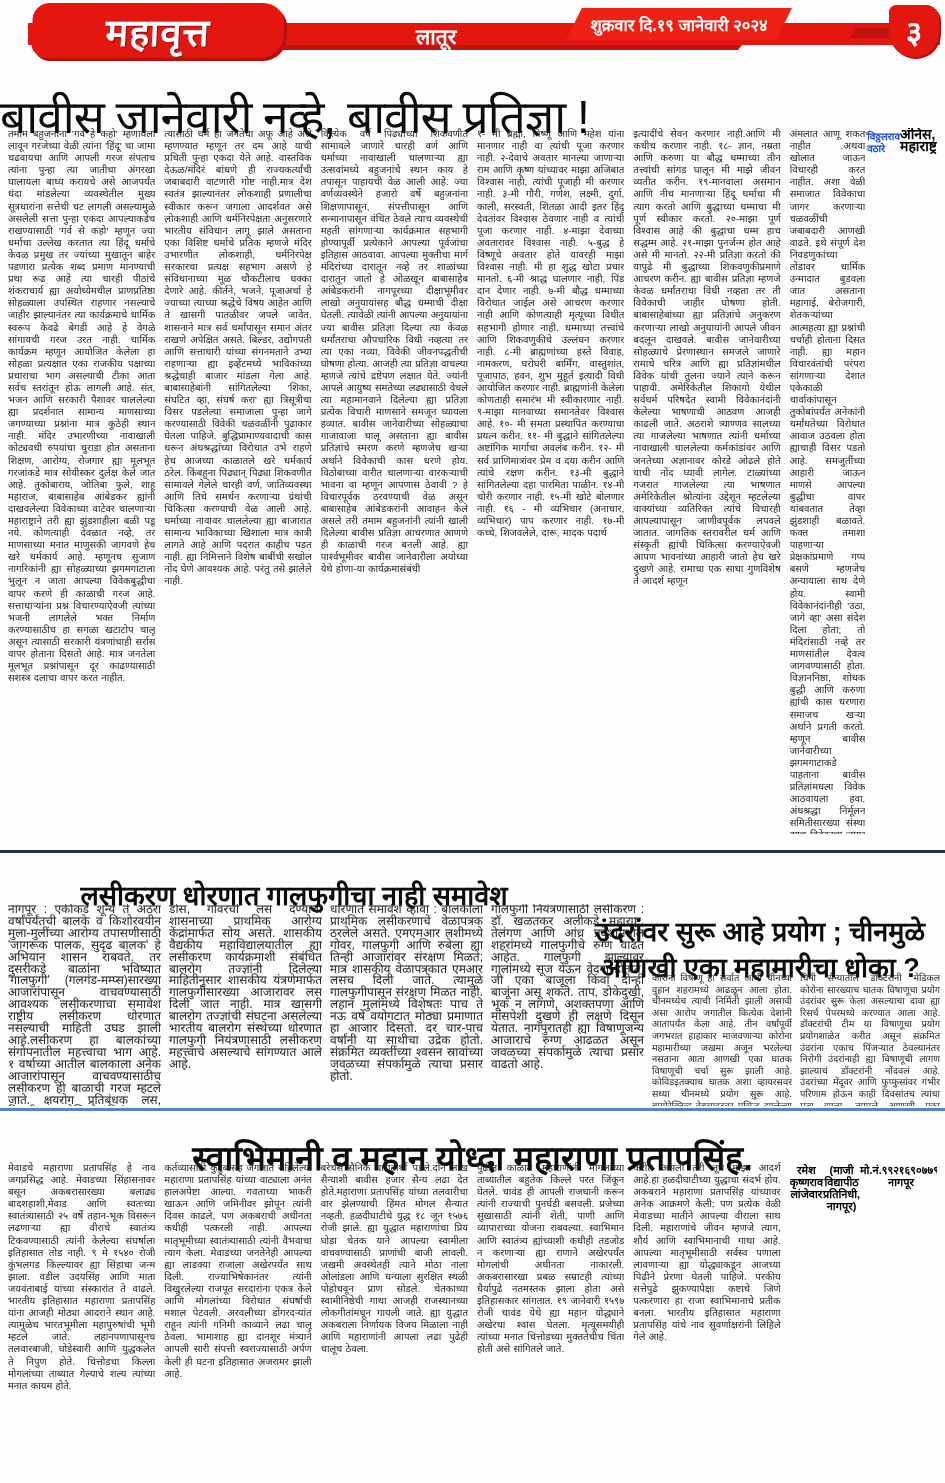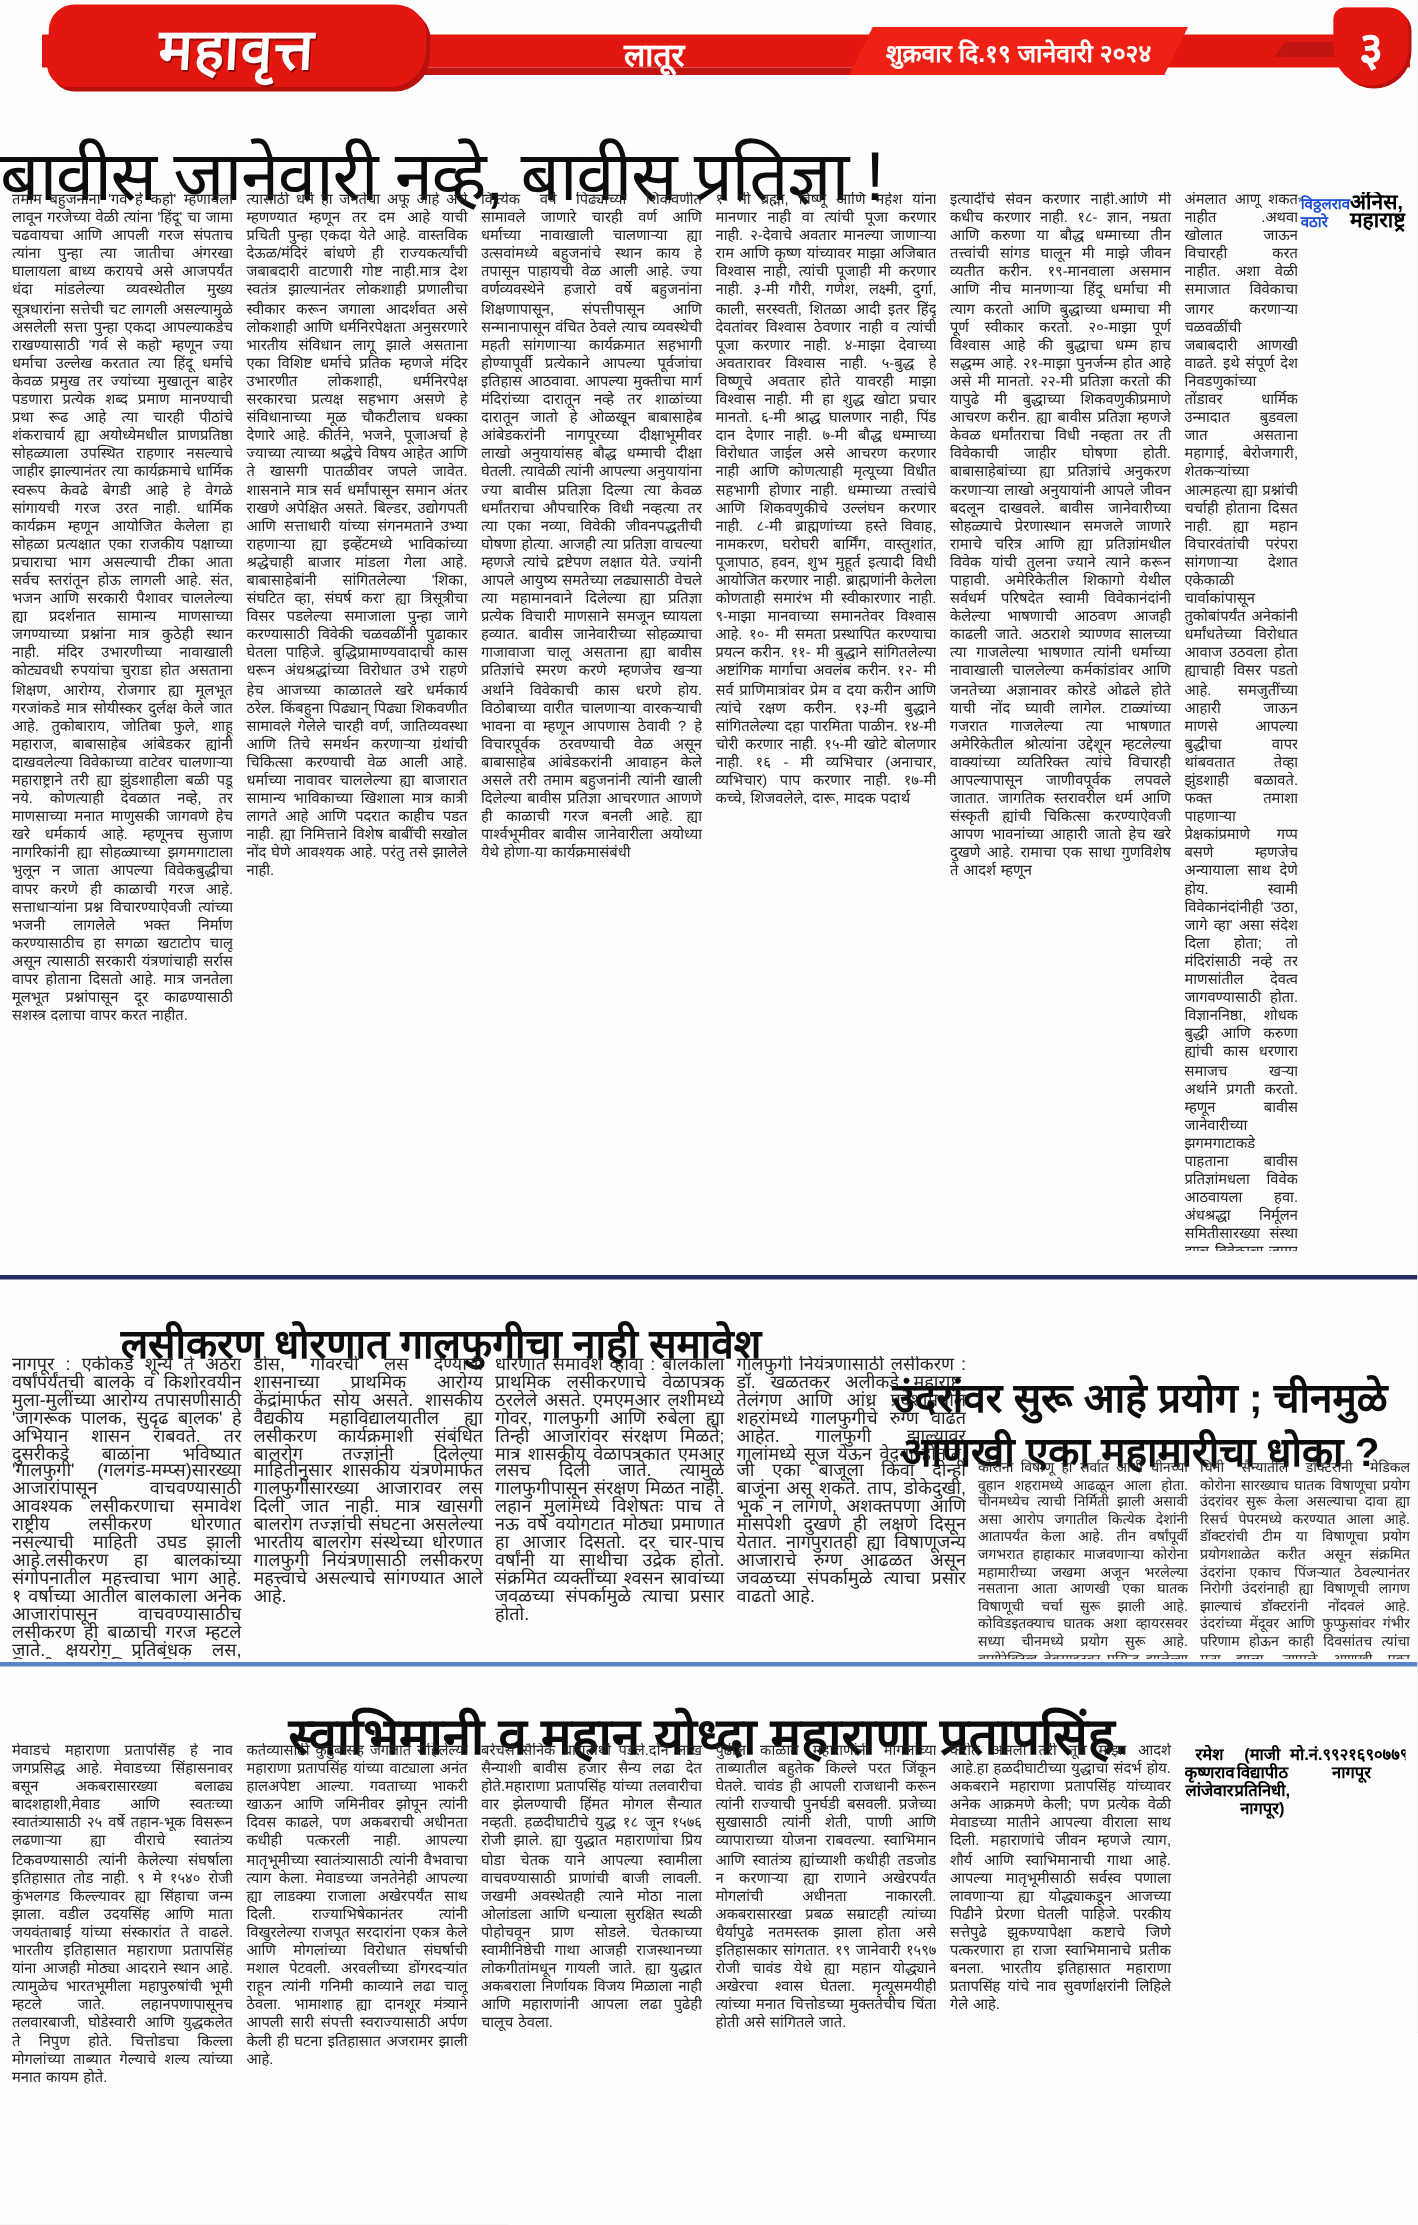--- a/index.html
+++ b/index.html
@@ -10,21 +10,21 @@
   .masthead{position:absolute;left:0;top:0;width:945px;height:62px;}
   .mast-bar{position:absolute;left:28px;top:23px;width:912px;height:22px;background:#e31710;}
   .mast-bar-shadow{position:absolute;left:180px;top:45px;width:560px;height:5px;background:#c01410;
         transform:skewX(-38deg);}
   .mast-logo{position:absolute;left:32px;top:3px;width:252px;height:55px;background:#e31710;
         border-radius:16px 22px 22px 16px;transform:skewX(-3deg);
         box-shadow:3px 3px 0 #b8100c;display:flex;align-items:center;justify-content:center;}
   .mast-logo span{color:#ffffff;font-size:38px;font-weight:bold;letter-spacing:1px;
         text-shadow:1px 1px 0 #8d0a07;}
   .mast-edition{position:absolute;left:404px;top:22px;color:#ffffff;font-size:21px;font-weight:bold;margin-left:12px;}
-  .mast-date{position:absolute;left:566px;top:18px;width:226px;height:32px;background:#ee2114;
+  .mast-date{position:absolute;left:566px;top:8px;width:226px;height:32px;background:#ee2114;
         clip-path:polygon(7% 0,100% 0,93% 100%,0 100%);
         display:flex;align-items:center;justify-content:center;box-shadow:2px 2px 0 #b8100c;}
   .mast-date span{color:#ffffff;font-size:16.5px;font-weight:bold;}
   .mast-page{position:absolute;right:6px;top:5px;width:50px;height:52px;background:#e31710;
         border-radius:8px 14px 26px 26px;display:flex;align-items:center;justify-content:center;
         box-shadow:inset 0 0 0 2px #e31710, 2px 2px 0 #b8100c;}
   .mast-page span{color:#ffffff;font-size:31px;font-weight:bold;}
   .mast-tail{position:absolute;right:52px;top:28px;width:40px;height:10px;background:#c01410;
         transform:skewX(-35deg);}
 

